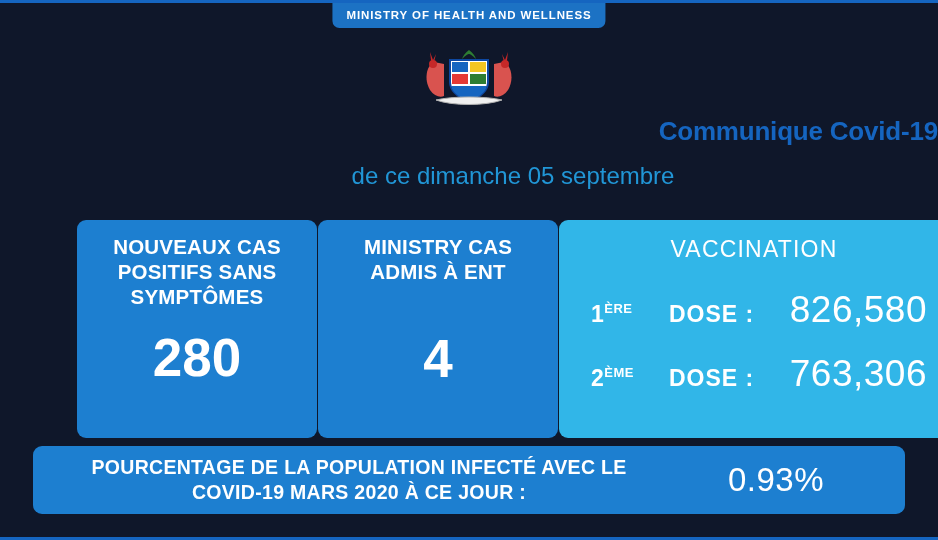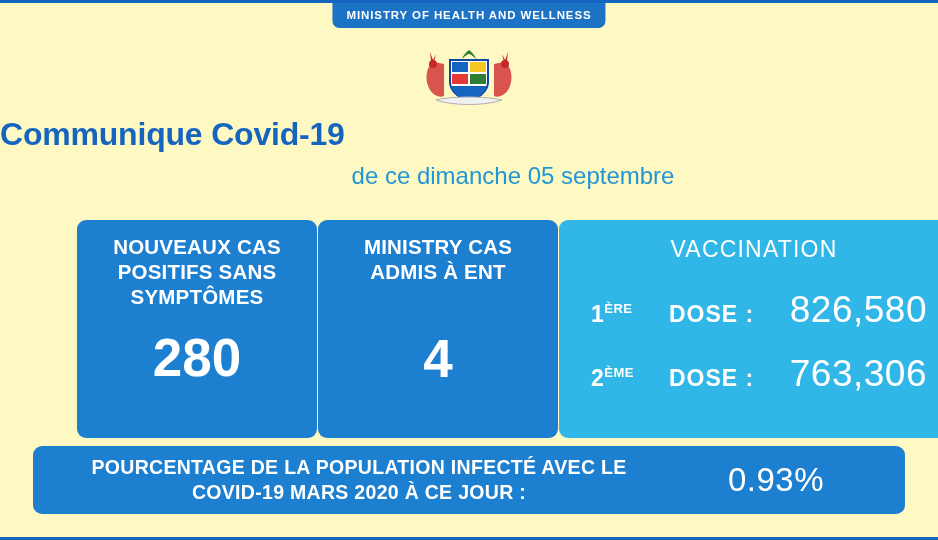--- a/index.html
+++ b/index.html
@@ -11,21 +11,21 @@
     height: 540px;
     background: #ffffff;
     font-family: "Liberation Sans", sans-serif;
     overflow: hidden;
     position: relative;
   }
   .page {
     position: relative;
     width: 938px;
     height: 540px;
-    background: #fef9c3;
+    background: #0f172a;
     box-sizing: border-box;
   }
   .top-rule {
     position: absolute;
     top: 0;
     left: 0;
     width: 938px;
     height: 3px;
     background: #1565c0;
   }
@@ -58,23 +58,23 @@
     left: 50%;
     transform: translateX(-50%);
     width: 110px;
     height: 62px;
   }
   .title {
     position: absolute;
     top: 116px;
     left: 0;
     width: 938px;
-    text-align: left;
+    text-align: right;
     color: #1565c0;
-    font-size: 32px;
+    font-size: 26px;
     font-weight: bold;
     letter-spacing: -0.2px;
   }
   .subtitle {
     position: absolute;
     top: 163px;
     left: 0;
     width: 938px;
     text-align: center;
     color: #2196d6;

